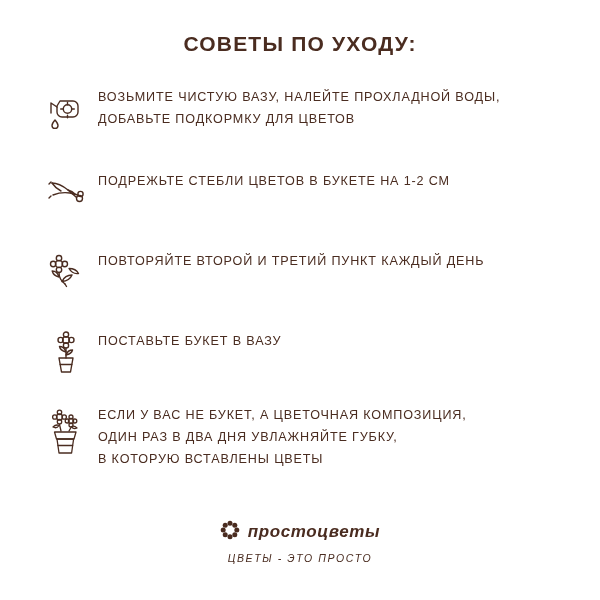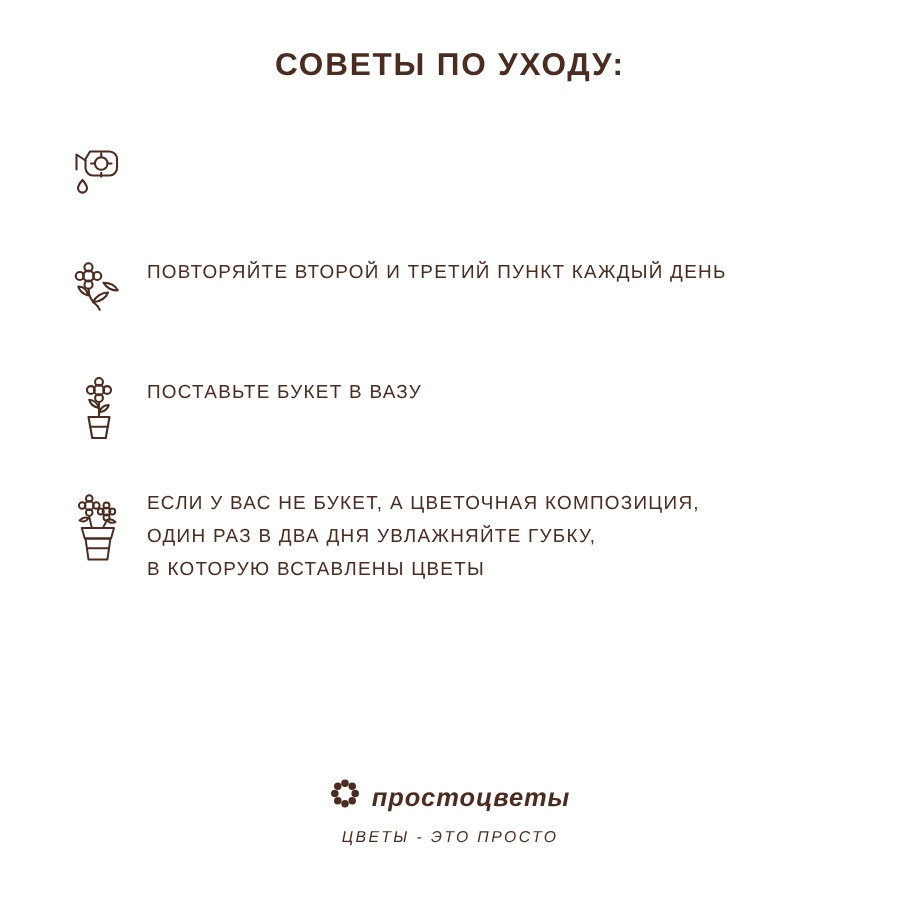--- a/index.html
+++ b/index.html
@@ -107,22 +107,38 @@
     <li class="tip tip-1">
       <span class="tip-icon">
         <svg width="40" height="40" viewBox="0 0 40 40" fill="none" stroke="#4a2c20" stroke-width="1.4" stroke-linecap="round" stroke-linejoin="round">
           <path d="M14 8 L27 8 A5 5 0 0 1 32 13 L32 19 A5 5 0 0 1 27 24 L16 24 A5 5 0 0 1 11 19 L11 13 Z"></path>
           <path d="M11 14 L5 10 L5 20"></path>
           <circle cx="21.5" cy="16" r="4.2"></circle>
           <path d="M21.5 11.8 L21.5 9.2 M21.5 22.2 L21.5 24.8 M17.3 16 L14.7 16 M25.7 16 L28.3 16"></path>
           <path d="M9 27 C9 27 6 30.5 6 32.4 A3 3 0 0 0 12 32.4 C12 30.5 9 27 9 27 Z"></path>
         </svg>
       </span>
-    </li>
-
+      <span class="tip-text">ВОЗЬМИТЕ ЧИСТУЮ ВАЗУ, НАЛЕЙТЕ ПРОХЛАДНОЙ ВОДЫ,
+ДОБАВЬТЕ ПОДКОРМКУ ДЛЯ ЦВЕТОВ</span>
+    </li>
+
+    <li class="tip tip-2">
+      <span class="tip-icon">
+        <svg width="42" height="40" viewBox="0 0 42 40" fill="none" stroke="#4a2c20" stroke-width="1.4" stroke-linecap="round" stroke-linejoin="round">
+          <path d="M7 10 C12 10 18 13 23 17 L31 24"></path>
+          <path d="M7 10 C9 13 12 16 16 18"></path>
+          <path d="M8 22 C13 20 19 19 25 20 L33 22"></path>
+          <path d="M23 17 C26 18 28 19 30 21"></path>
+          <circle cx="34.5" cy="25.5" r="3"></circle>
+          <circle cx="35.5" cy="21" r="2.6"></circle>
+          <path d="M6 9 L4 11 M6 23 L4 25"></path>
+        </svg>
+      </span>
+      <span class="tip-text">ПОДРЕЖЬТЕ СТЕБЛИ ЦВЕТОВ В БУКЕТЕ НА 1-2 СМ</span>
+    </li>
 
     <li class="tip tip-4">
       <span class="tip-icon">
         <svg width="42" height="40" viewBox="0 0 42 40" fill="none" stroke="#4a2c20" stroke-width="1.4" stroke-linecap="round" stroke-linejoin="round">
           <circle cx="14" cy="11" r="3.6"></circle>
           <circle cx="14" cy="5.2" r="2.7"></circle>
           <circle cx="19.8" cy="11" r="2.7"></circle>
           <circle cx="14" cy="16.8" r="2.7"></circle>
           <circle cx="8.2" cy="11" r="2.7"></circle>
           <path d="M14 19.5 C14 24 16 28 20 31"></path>

